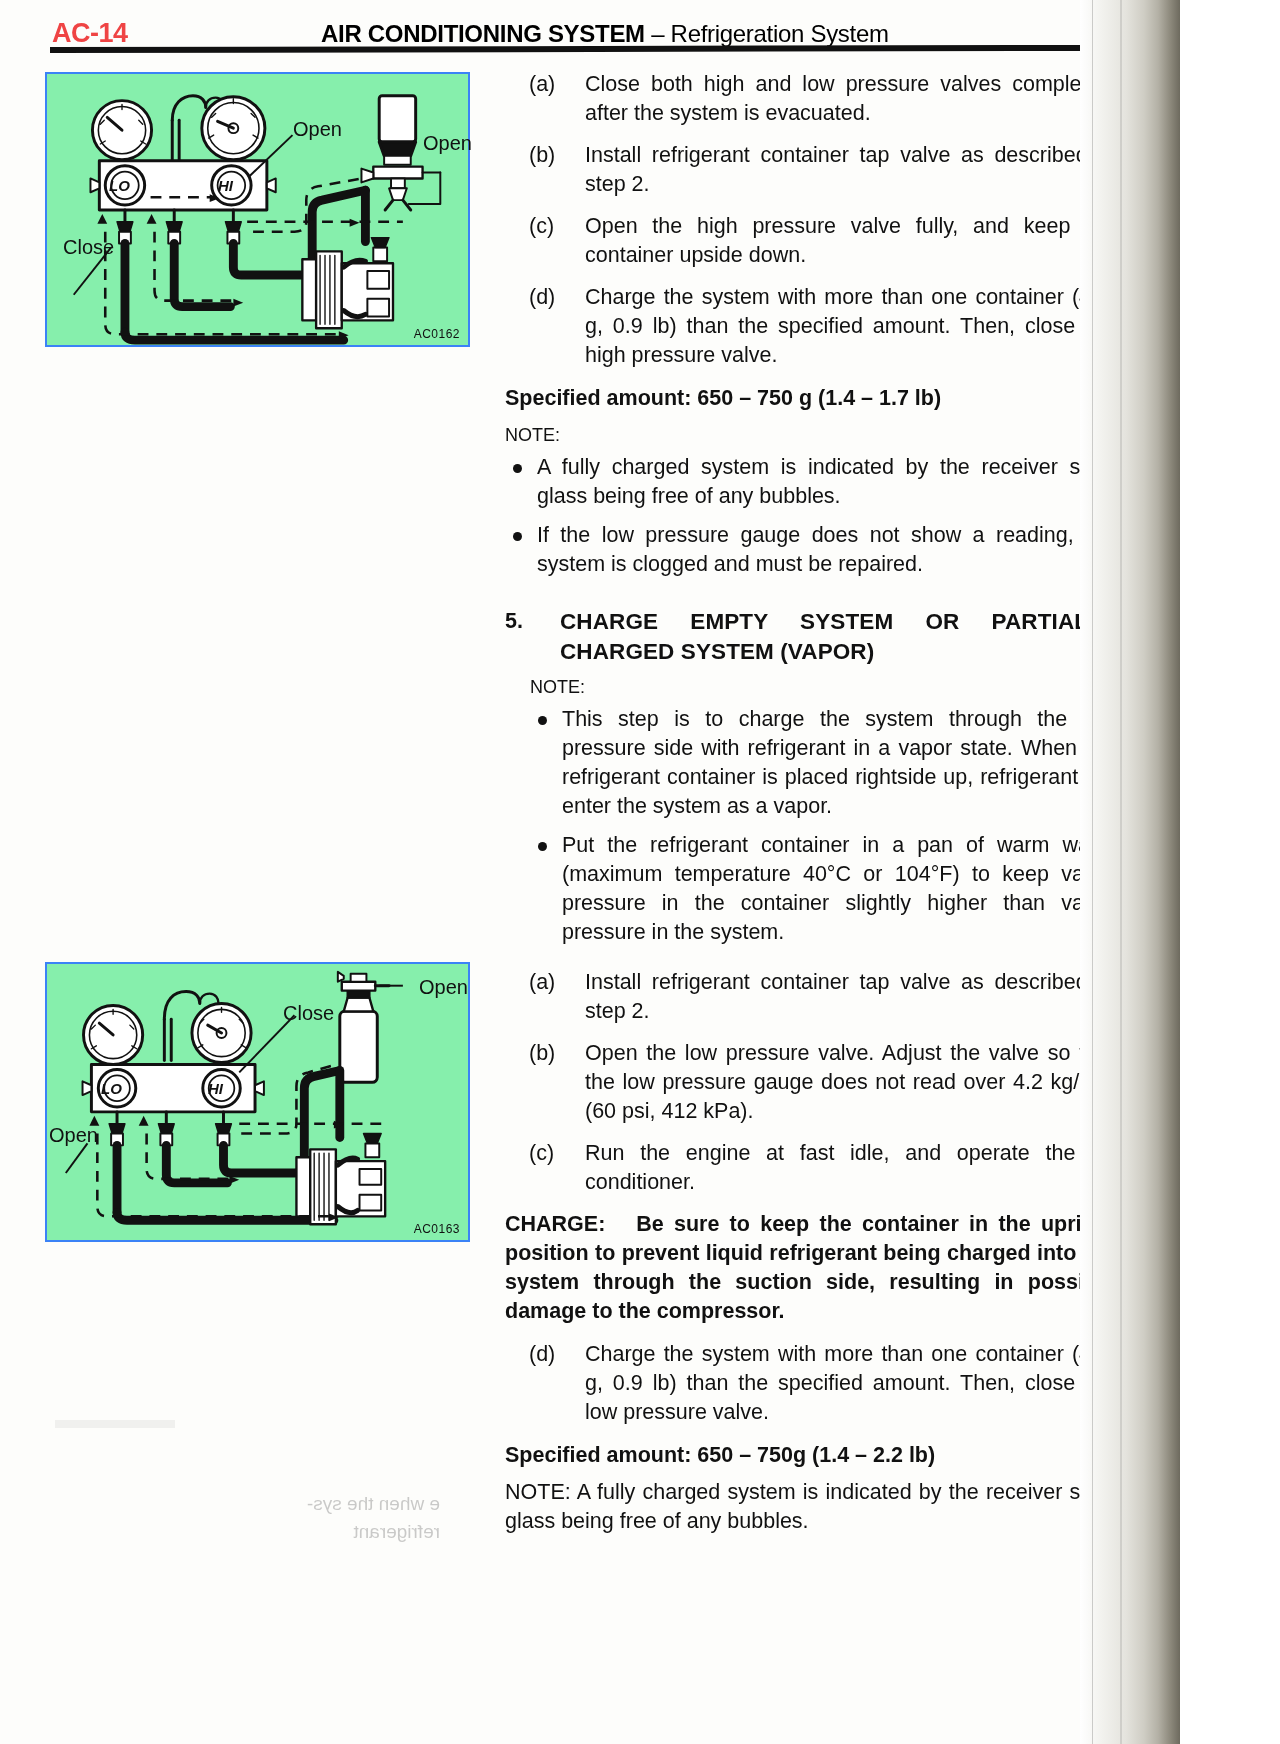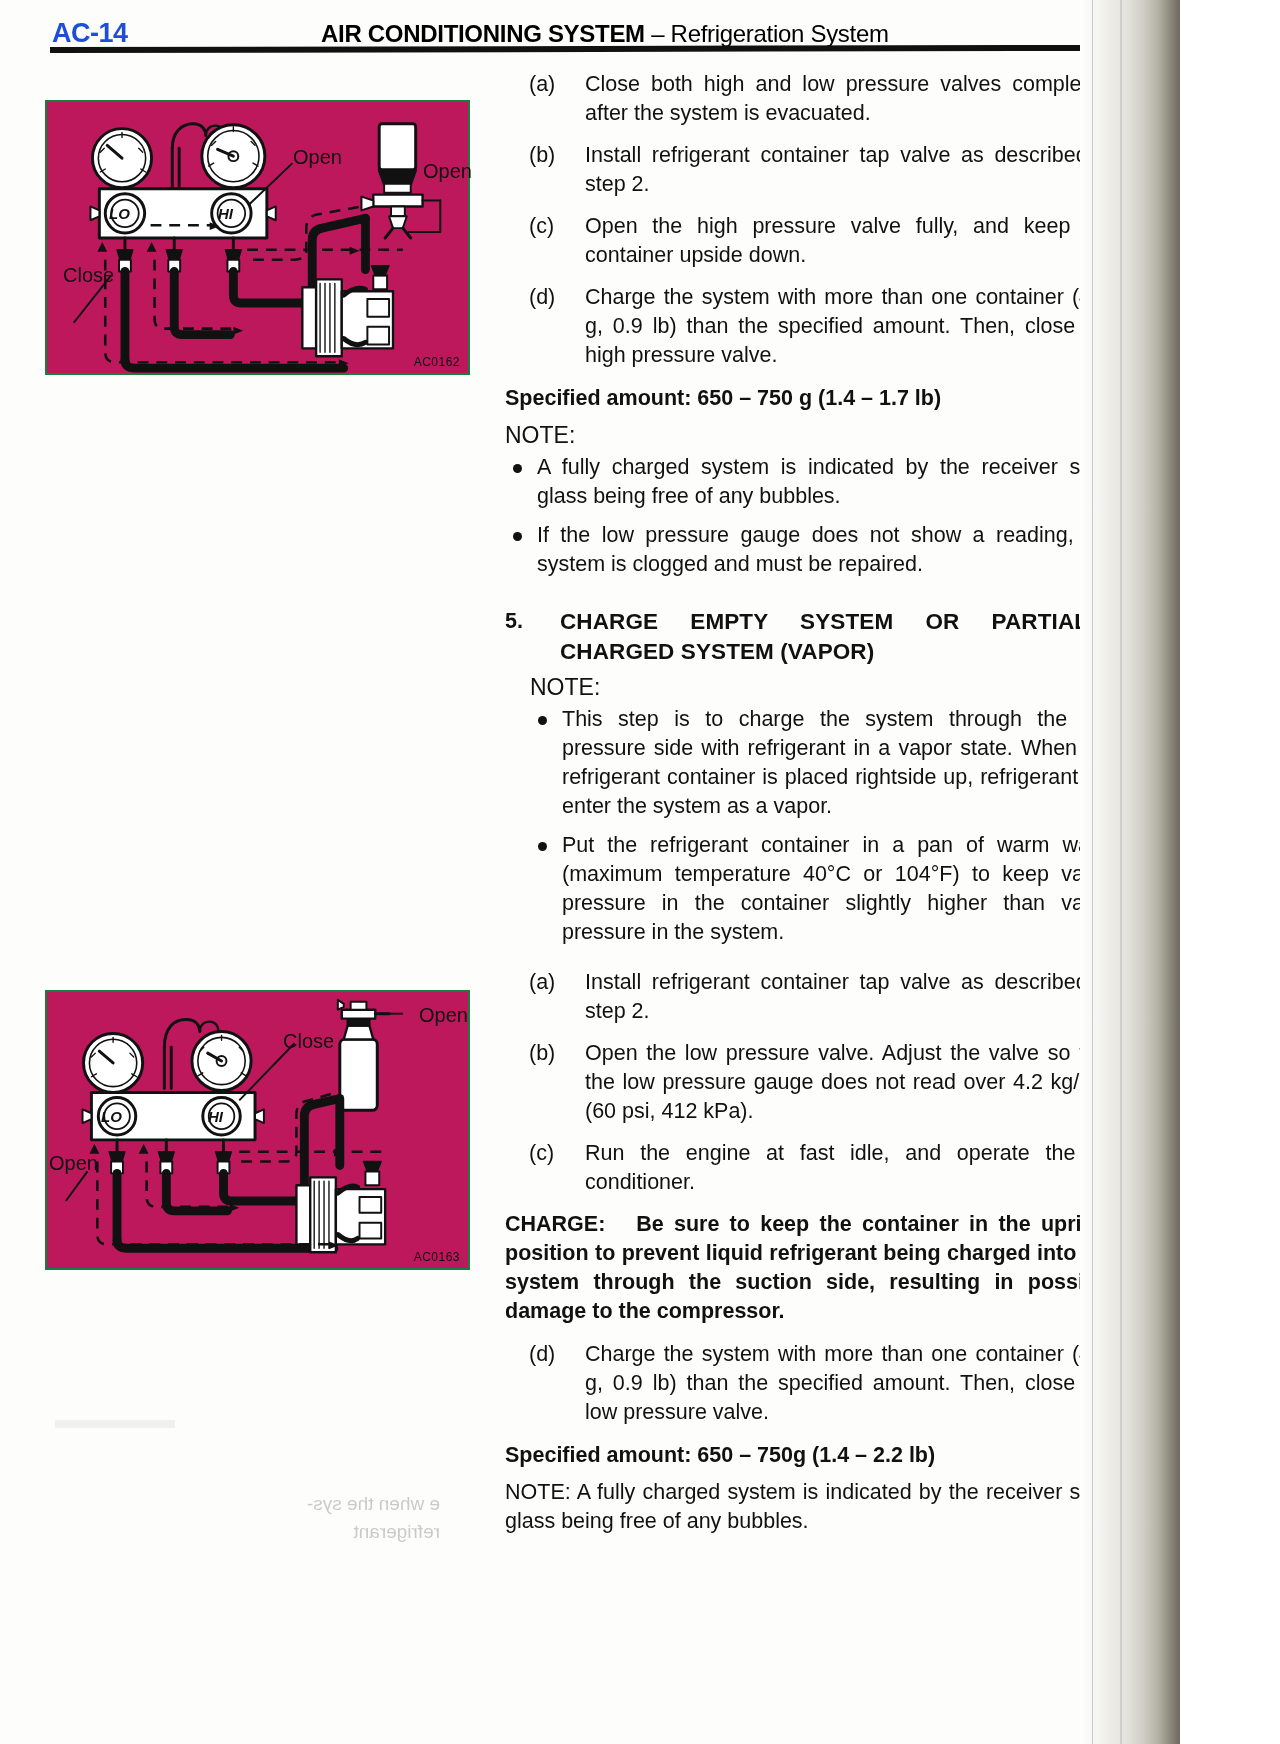--- a/index.html
+++ b/index.html
@@ -28,41 +28,40 @@
     content:"";position:absolute;left:40px;top:0;width:2px;height:1744px;
     background:rgba(0,0,0,.10);
   }
   
   #header{
     position:absolute;left:0;top:10px;width:1100px;height:42px;
   }
   .hdr-page{
     position:absolute;left:52px;top:8px;
     font-size:27px;font-weight:bold;letter-spacing:-.5px;
-    color:#1d4ed8;
+    color:#ef4444;
   }
   .hdr-title{
     position:absolute;left:300px;top:10px;
     font-size:24px;font-weight:bold;letter-spacing:-.3px;color:#000;
     white-space:nowrap;
     margin-left:21px;
   }
   .hdr-title .thin{font-weight:normal;}
   #header-rule{
     position:absolute;left:50px;top:46px;width:1052px;height:6px;
     background:#111;
     transform:skewY(-0.12deg);
   }
   
   .fig-box{
     position:absolute;
-    border:2px solid #15803d;
-    background:#be185d;
+    border:2px solid #3b82f6;
+    background:#86efac;
     box-sizing:border-box;
-    margin-top:28px;
   }
   #fig1{left:45px;top:72px;width:425px;height:275px;}
   #fig2{left:45px;top:962px;width:425px;height:280px;}
   .fig-id{
     position:absolute;right:8px;bottom:4px;
     font-size:12px;font-weight:normal;letter-spacing:.5px;color:#111;
   }
   .fig-svg{position:absolute;left:0;top:0;width:100%;height:100%;}
 
   
@@ -91,21 +90,21 @@
   }
   .heading{
     font-size:22.5px;font-weight:bold;line-height:30px;letter-spacing:.1px;
     color:#111;margin:0 0 6px 0;
   }
   .spec{
     font-size:21.5px;font-weight:bold;line-height:30px;color:#111;
     margin:0 0 8px 0;
   }
   .note-label{
-    font-size:23px;line-height:29px;color:#111;margin:0 0 3px 0;
+    font-size:18px;line-height:29px;color:#111;margin:0 0 3px 0;
   }
   .caution{
     font-size:21.5px;font-weight:bold;line-height:29px;color:#111;
     margin:0 0 14px 0;text-align:justify;
   }
   .plain{
     font-size:21.5px;line-height:29px;color:#111;margin:0 0 8px 0;
     text-align:justify;
   }
   

